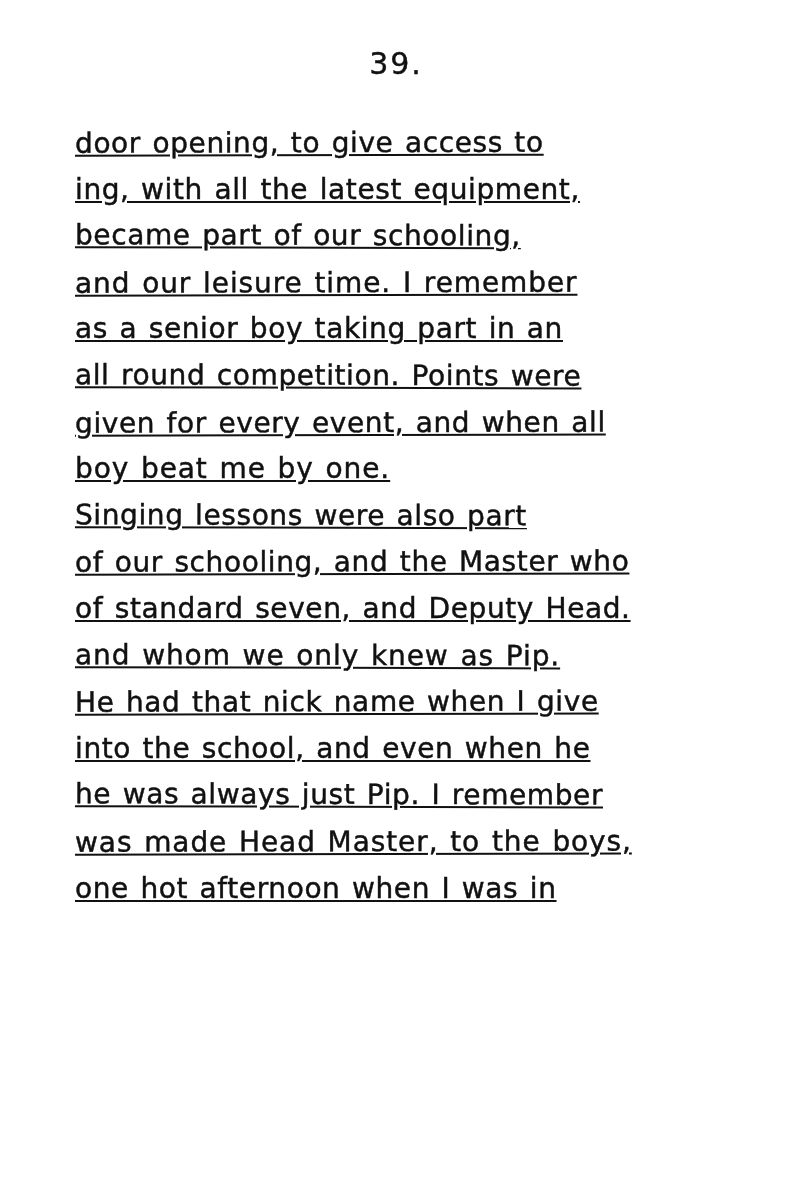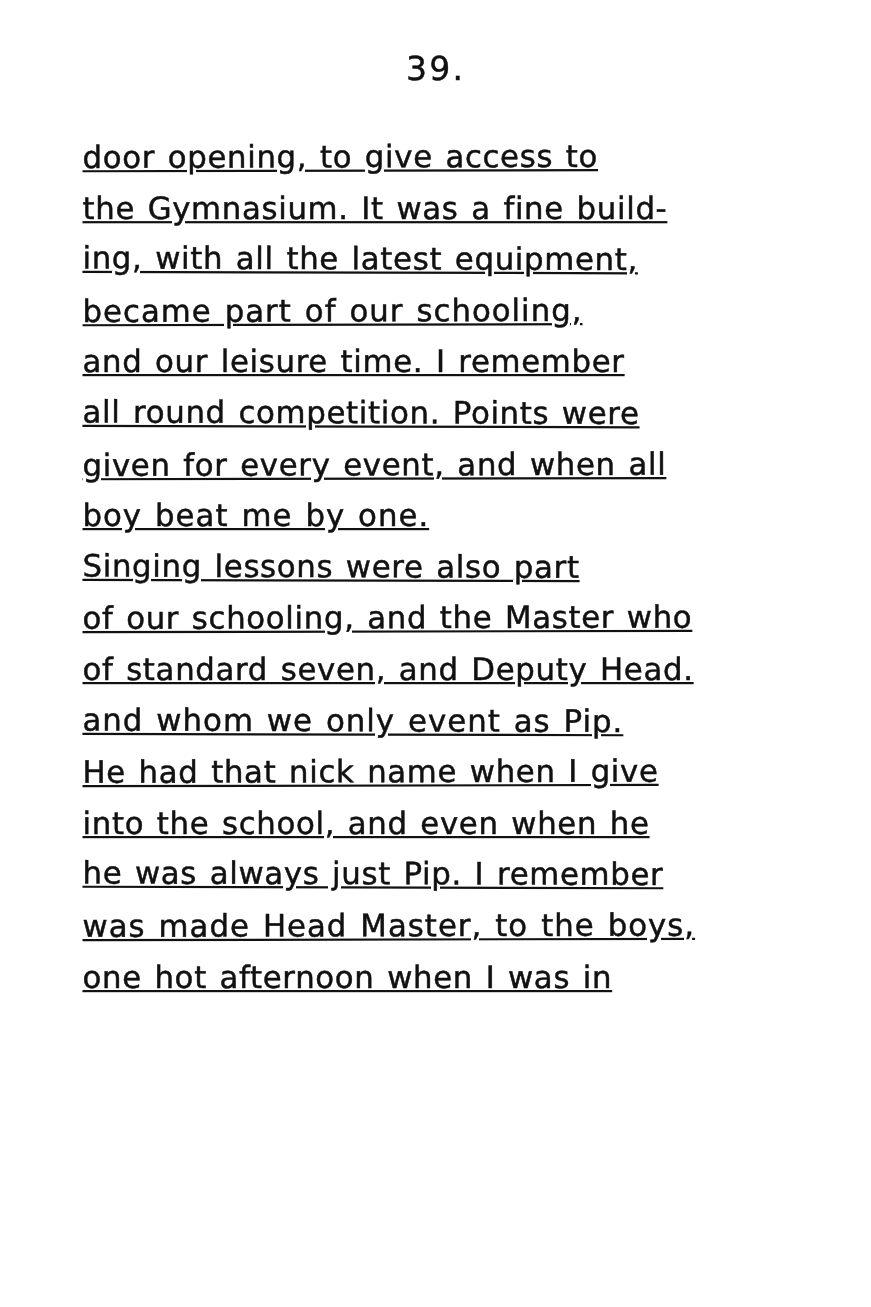--- a/index.html
+++ b/index.html
@@ -49,30 +49,30 @@
   .line:nth-child(3n+1) { transform: rotate(-0.12deg); }
   .line:nth-child(4n)   { letter-spacing: 0.9px; }
 </style>
 </head>
 <body style="background: rgb(255, 255, 255);">
 
 <div class="page" style="color: rgb(17, 17, 17);">
   <div class="page-number">39.</div>
   <div class="text-block">
     <div class="line">door opening, to give access to</div>
-    <div class="line">the Gymnasium. It was a fine build-</div>
     <div class="line">ing, with all the latest equipment,</div>
     <div class="line">became part of our schooling,</div>
     <div class="line">and our leisure time. I remember</div>
+    <div class="line">as a senior boy taking part in an</div>
     <div class="line">all round competition. Points were</div>
     <div class="line">given for every event, and when all</div>
     <div class="line">boy beat me by one.</div>
     <div class="line">Singing lessons were also part</div>
     <div class="line">of our schooling, and the Master who</div>
     <div class="line">of standard seven, and Deputy Head.</div>
-    <div class="line">and whom we only event as Pip.</div>
+    <div class="line">and whom we only knew as Pip.</div>
     <div class="line">He had that nick name when I give</div>
     <div class="line">into the school, and even when he</div>
     <div class="line">he was always just Pip. I remember</div>
     <div class="line">was made Head Master, to the boys,</div>
     <div class="line">one hot afternoon when I was in</div>
   </div>
 </div>
 
 </body></html>

